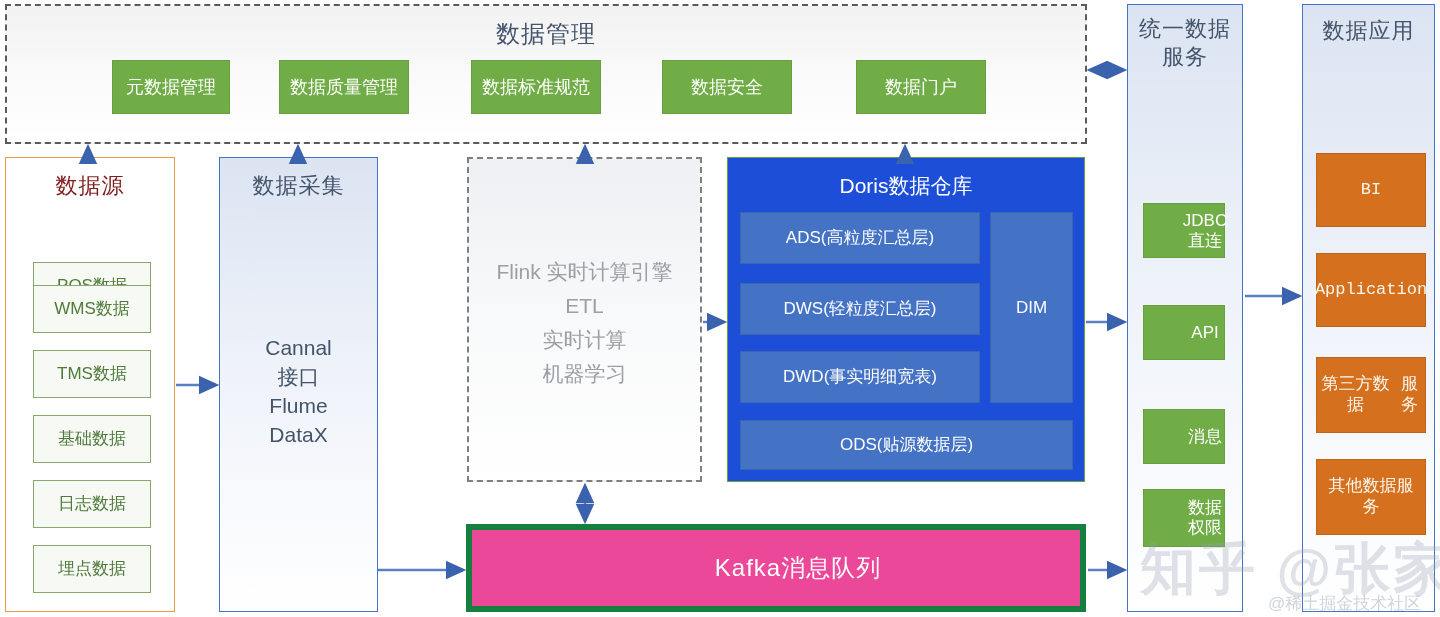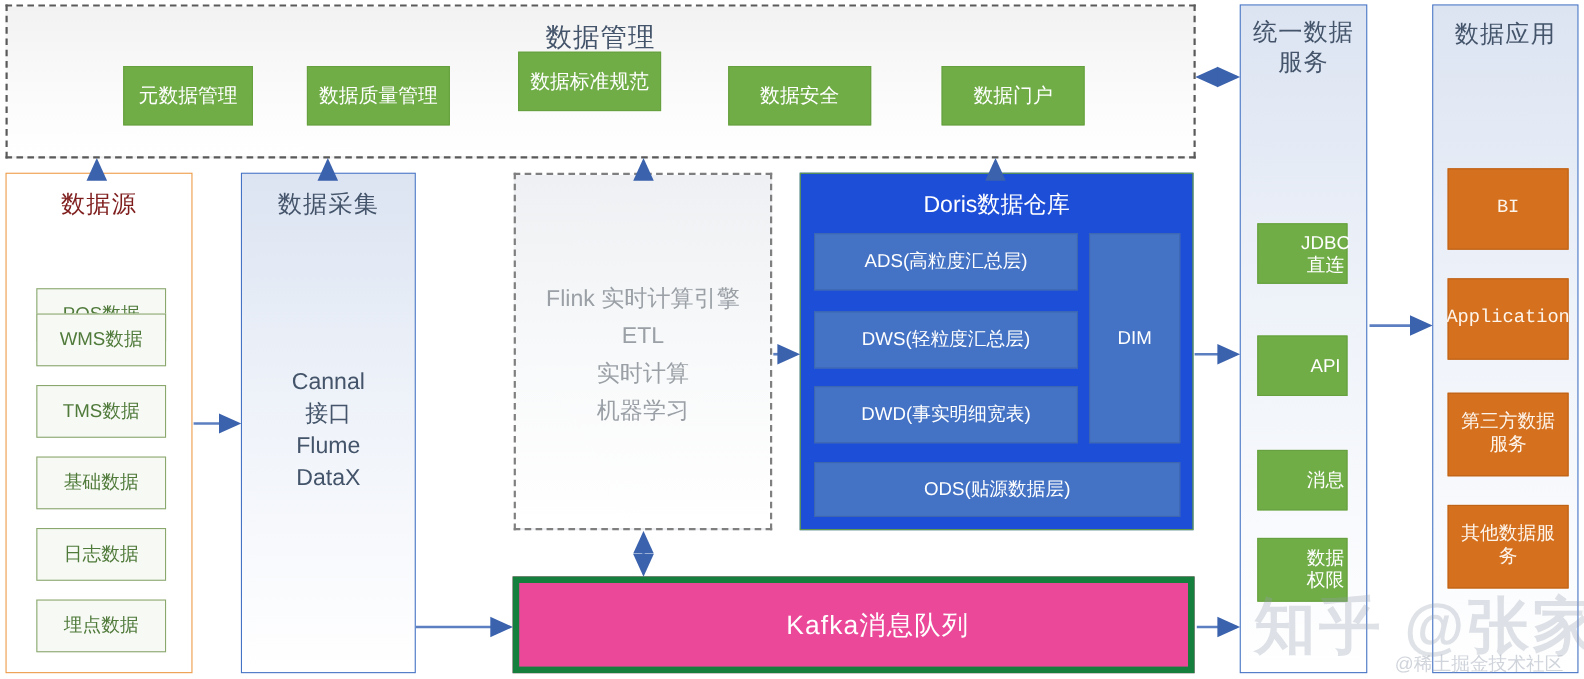--- a/index.html
+++ b/index.html
@@ -108,21 +108,21 @@
 
   <div class="abs panel-dashed" style="left:5px;top:4px;width:1082px;height:140px;">
     <div class="panel-title title-lg">数据管理</div>
 
     <div class="chip chip-green" style="left:105px;top:54px;width:118px;height:54px;">
       <span>元数据管理</span>
     </div>
     <div class="chip chip-green" style="left:272px;top:54px;width:130px;height:54px;">
       <span>数据质量管理</span>
     </div>
-    <div class="chip chip-green" style="left:464px;top:41px;width:130px;height:54px;">
+    <div class="chip chip-green" style="left:464px;top:54px;width:130px;height:54px;">
       <span>数据标准规范</span>
     </div>
     <div class="chip chip-green" style="left:655px;top:54px;width:130px;height:54px;">
       <span>数据安全</span>
     </div>
     <div class="chip chip-green" style="left:849px;top:54px;width:130px;height:54px;">
       <span>数据门户</span>
     </div>
   </div>
 
@@ -210,21 +210,21 @@
 
   <div class="abs panel-solid-blue" style="left:1302px;top:4px;width:133px;height:608px;font-family:Liberation Mono, monospace;">
     <div class="panel-title title-md">数据应用</div>
 
     <div class="chip chip-orange" style="left:13px;top:148px;width:110px;height:74px;">
       <span>BI</span>
     </div>
     <div class="chip chip-orange" style="left:13px;top:248px;width:110px;height:74px;">
       <span>Application</span>
     </div>
-    <div class="chip chip-orange" style="left:13px;top:352px;width:110px;height:76px;flex-direction:column;">
+    <div class="chip chip-orange" style="left:13px;top:352px;width:110px;height:76px;flex-direction:row;">
       <span>第三方数据</span>
       <span>服务</span>
     </div>
     <div class="chip chip-orange" style="left:13px;top:454px;width:110px;height:76px;flex-direction:column;">
       <span>其他数据服</span>
       <span>务</span>
     </div>
   </div>
 
   <svg id="arrows" viewBox="0 0 1440 617" xmlns="http://www.w3.org/2000/svg">

